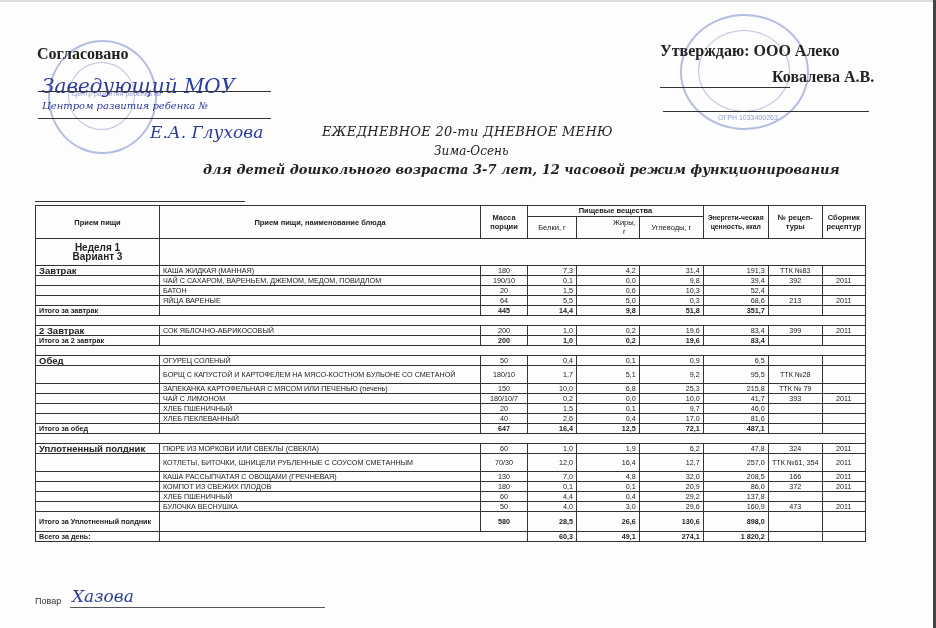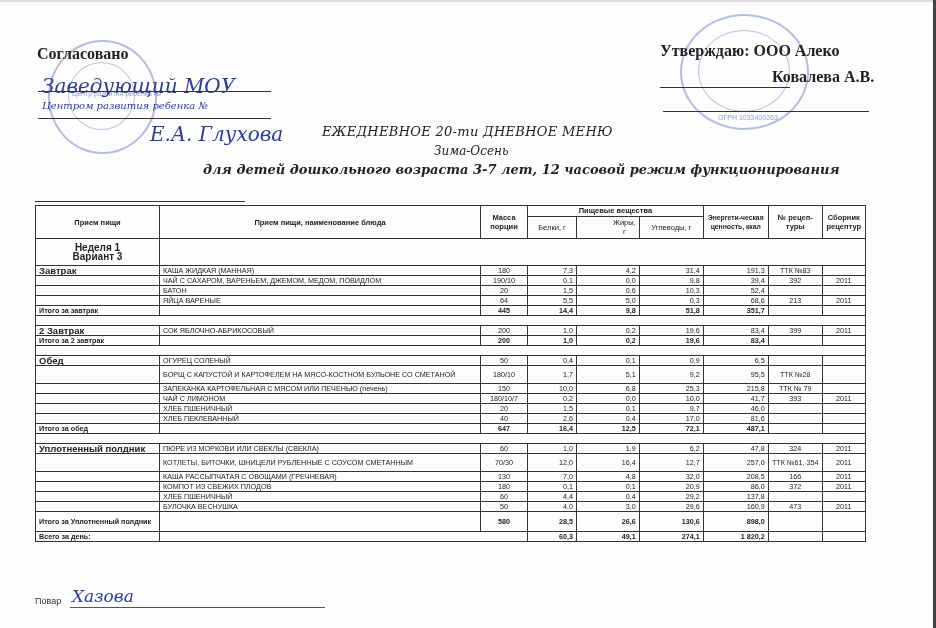--- a/index.html
+++ b/index.html
@@ -44,21 +44,21 @@
 <div class="stamp" style="left:48px; top:40px; width:105px; height:110px;"></div>
 <div class="stamp-inner" style="left:68px; top:62px; width:65px; height:66px;"></div>
 <div class="stamp-txt" style="left:72px; top:90px;">Центр развития ребенка №</div>
 <div class="approve-left">
   <div class="title">Согласовано</div>
 </div>
 <div class="hand" style="left:42px; top:74px; font-size:20px;">Заведующий МОУ</div>
 <div class="sig-line" style="left:38px; top:91px; width:233px;"></div>
 <div class="hand" style="left:42px; top:100px; font-size:10px;">Центром развития ребенка №</div>
 <div class="sig-line" style="left:38px; top:118px; width:233px;"></div>
-<div class="hand" style="left:150px; top:122px; font-size:20px;text-align:right;">Е.А. Глухова</div>
+<div class="hand" style="left:150px; top:122px; font-size:17px;text-align:right;">Е.А. Глухова</div>
 
 <div class="stamp" style="left:680px; top:14px; width:125px; height:112px;"></div>
 <div class="stamp-inner" style="left:698px; top:30px; width:90px; height:80px;"></div>
 <div class="stamp-txt" style="left:718px; top:114px;">ОГРН 1033400263</div>
 <div class="approve-right">Утверждаю: ООО Алеко</div>
 <div class="approve-right2">Ковалева А.В.</div>
 <div class="sig-line" style="left:660px; top:87px; width:130px;"></div>
 <div class="sig-line" style="left:663px; top:111px; width:206px;"></div>
 
 <div class="doc-title" style="left:322px; top:124px; font-size:13px; letter-spacing:0.3px;">ЕЖЕДНЕВНОЕ 20-ти ДНЕВНОЕ МЕНЮ</div>

